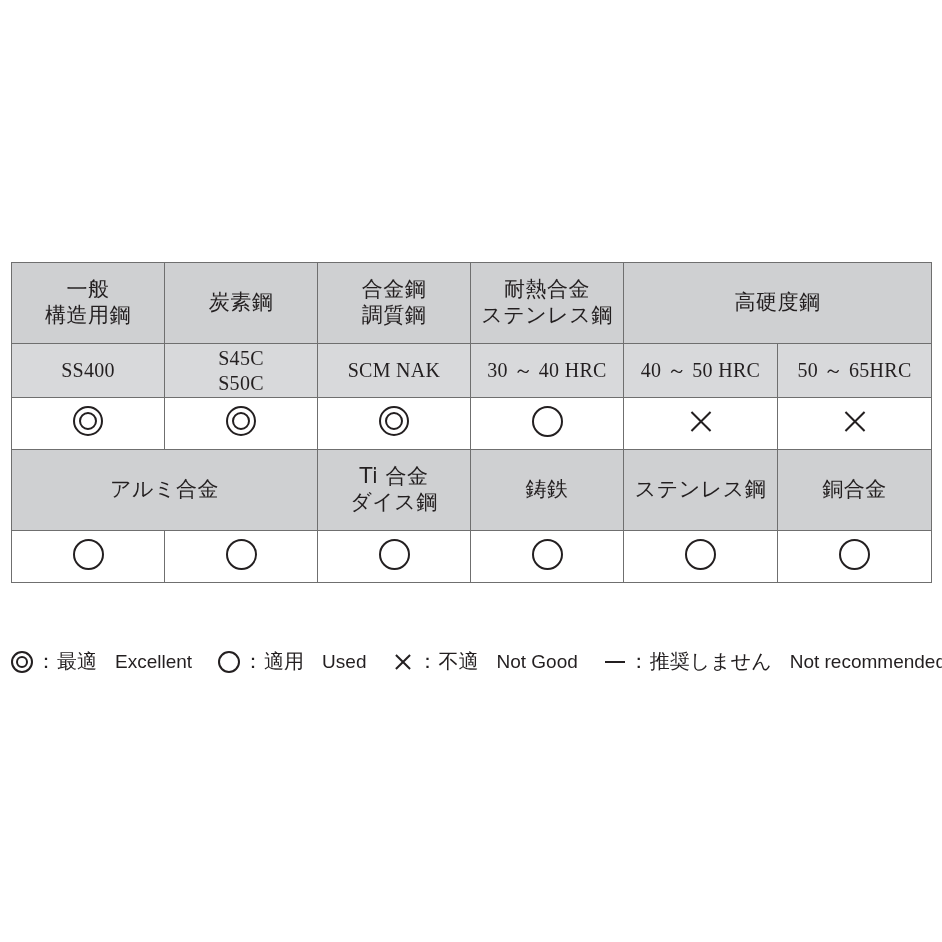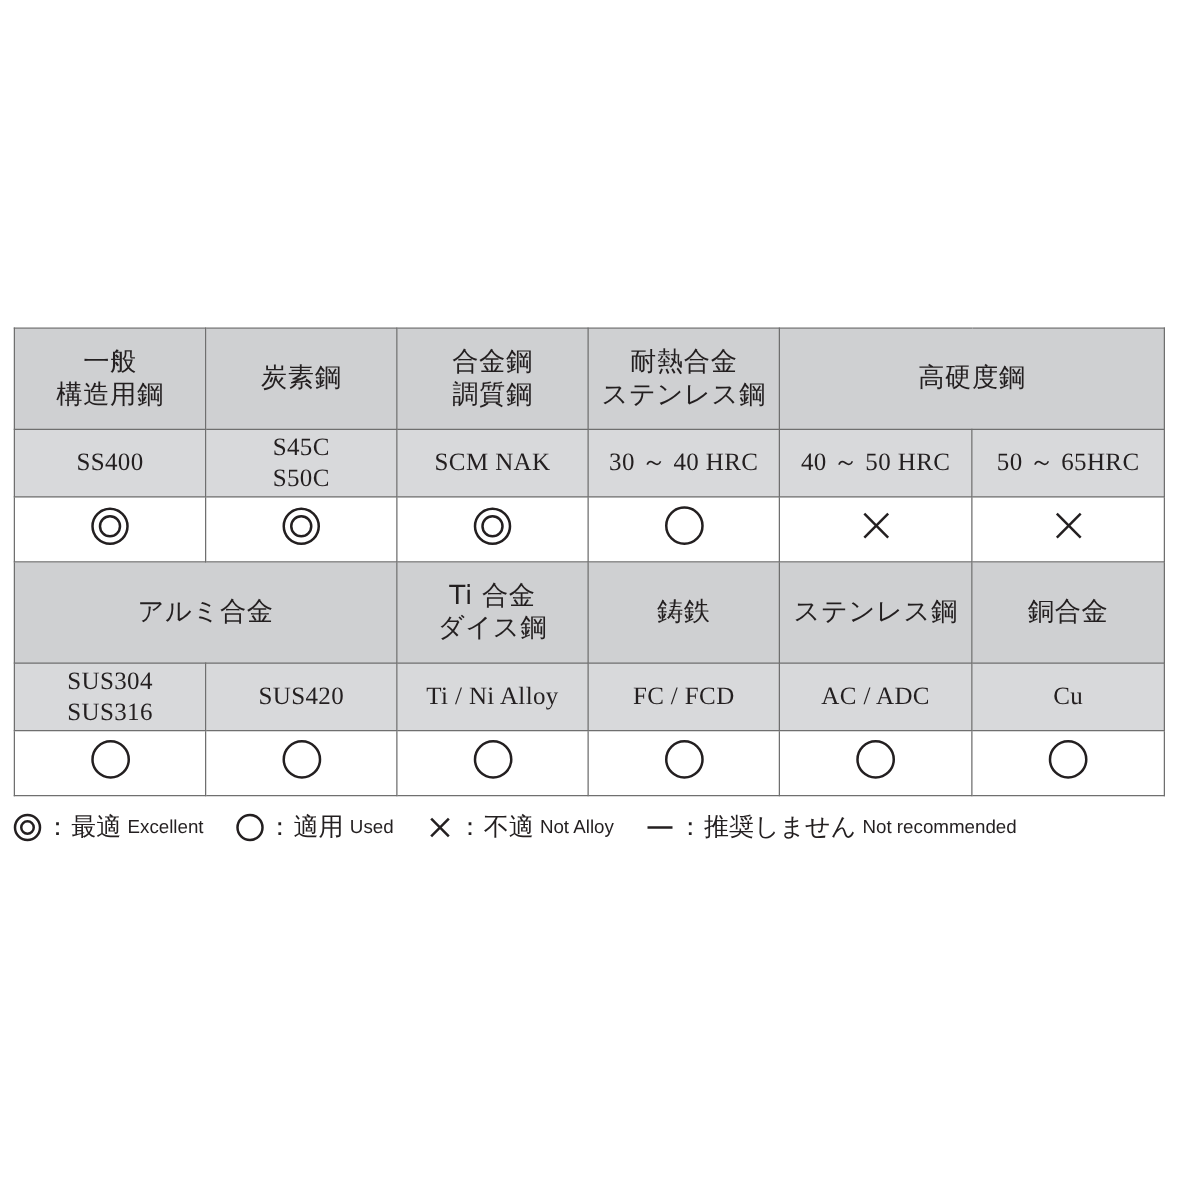--- a/index.html
+++ b/index.html
@@ -171,22 +171,22 @@
     content: ""; position: absolute; left: 1px; top: 10px; width: 20px; height: 2px;
     background: #231f20;
   }
   .legend .sep { margin: 0 1px; }
   .legend .jp-label {
     font-family: "DejaVu Sans", "Liberation Sans", sans-serif;
     font-size: 20px;
   }
   .legend .en-label {
     font-family: "Liberation Sans", sans-serif;
-    font-size: 15px;
-    margin-left: 5px;
+    font-size: 19px;
+    margin-left: 18px;
   }
 </style>
 </head>
 <body>
 
 <div class="sheet">
 
   <div class="table-wrap">
     <table class="matrix">
       <colgroup>
@@ -258,41 +258,20 @@
             <span>ダイス鋼</span>
           </td>
           <td class="jp two-line">
             <span>鋳鉄</span>
           </td>
           <td class="jp two-line">
             <span>ステンレス鋼</span>
           </td>
           <td class="jp two-line">
             <span>銅合金</span>
-          </td>
-        </tr>
-        <tr class="grade-row">
-          <td class="lat two-line">
-            <span>SUS304</span>
-            <span>SUS316</span>
-          </td>
-          <td class="lat two-line">
-            <span>SUS420</span>
-          </td>
-          <td class="lat two-line">
-            <span>Ti / Ni Alloy</span>
-          </td>
-          <td class="lat two-line">
-            <span>FC / FCD</span>
-          </td>
-          <td class="lat two-line">
-            <span>AC / ADC</span>
-          </td>
-          <td class="lat two-line">
-            <span>Cu</span>
           </td>
         </tr>
         <tr class="mark-row">
           <td><span class="mark mark-single"></span></td>
           <td><span class="mark mark-single"></span></td>
           <td><span class="mark mark-single"></span></td>
           <td><span class="mark mark-single"></span></td>
           <td><span class="mark mark-single"></span></td>
           <td><span class="mark mark-single"></span></td>
         </tr>
@@ -316,21 +295,21 @@
       <span class="jp-label sep">：</span>
       <span class="jp-label">適用</span>
       <span class="en-label">Used</span>
     </div>
     <div class="legend-item">
       <span class="glyph">
           <span class="m-cross"></span>
         </span>
       <span class="jp-label sep">：</span>
       <span class="jp-label">不適</span>
-      <span class="en-label">Not Alloy</span>
+      <span class="en-label">Not Good</span>
     </div>
     <div class="legend-item">
       <span class="glyph">
           <span class="m-dash"></span>
         </span>
       <span class="jp-label sep">：</span>
       <span class="jp-label">推奨しません</span>
       <span class="en-label">Not recommended</span>
     </div>
   </div>

